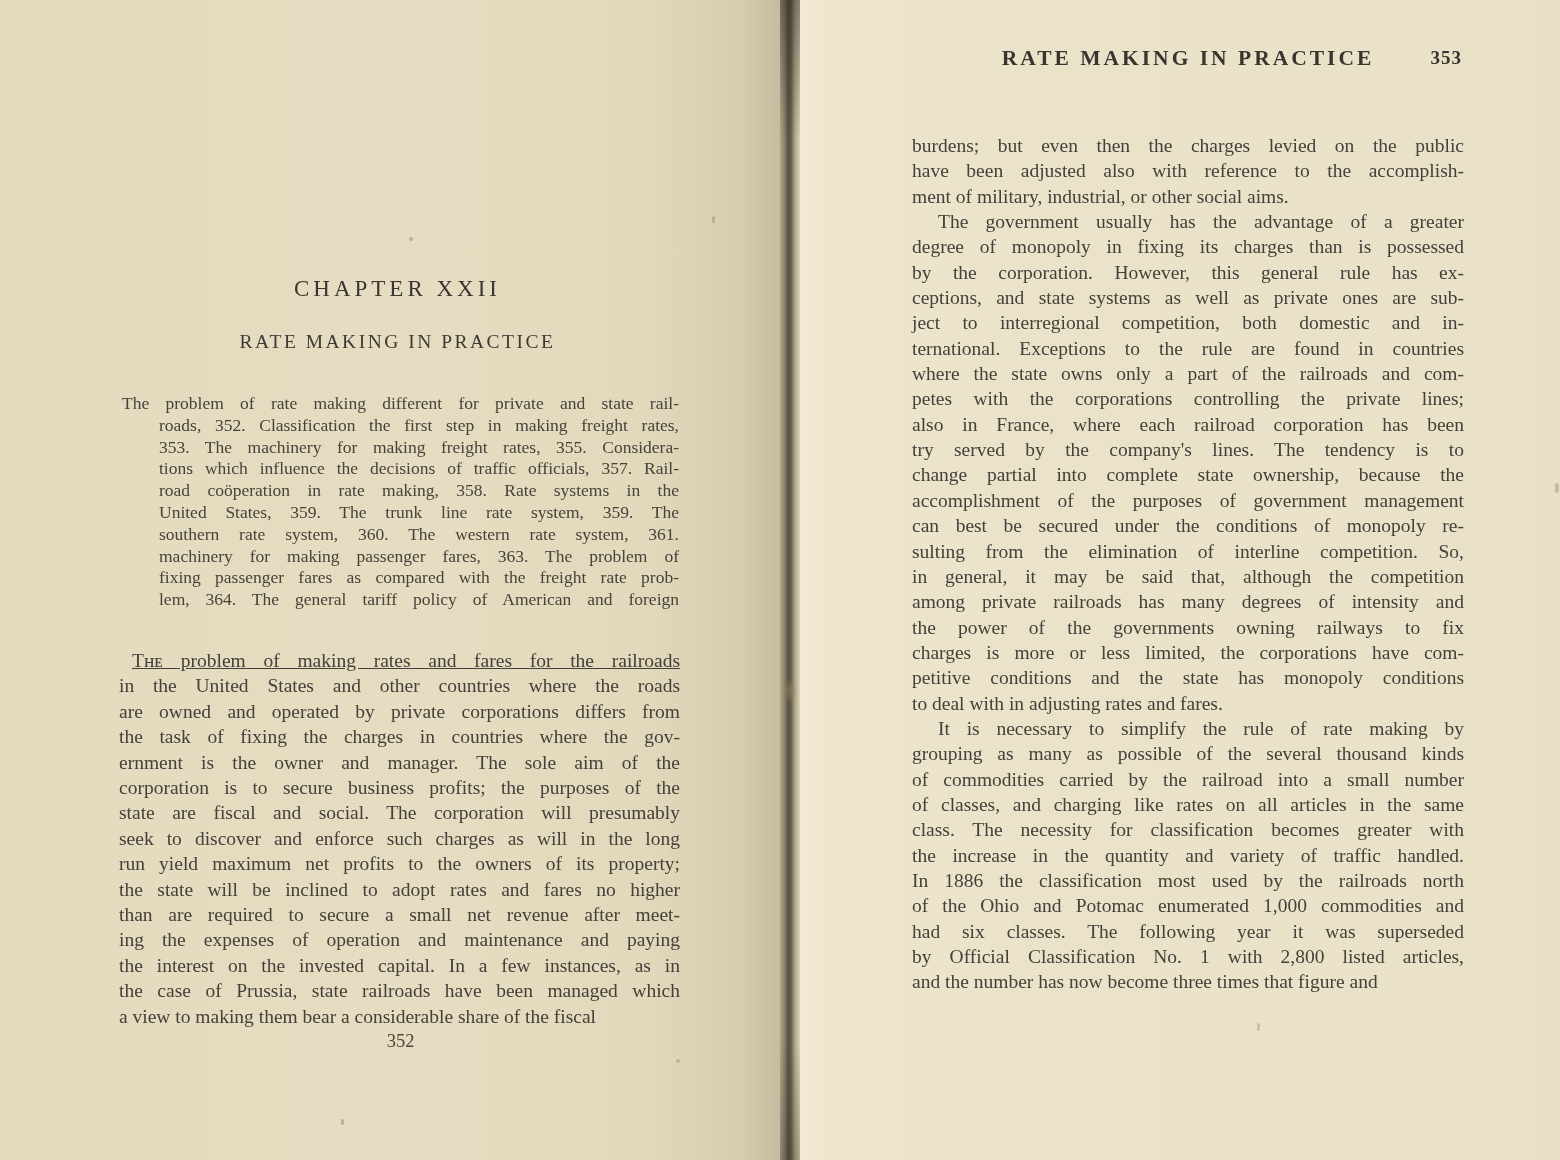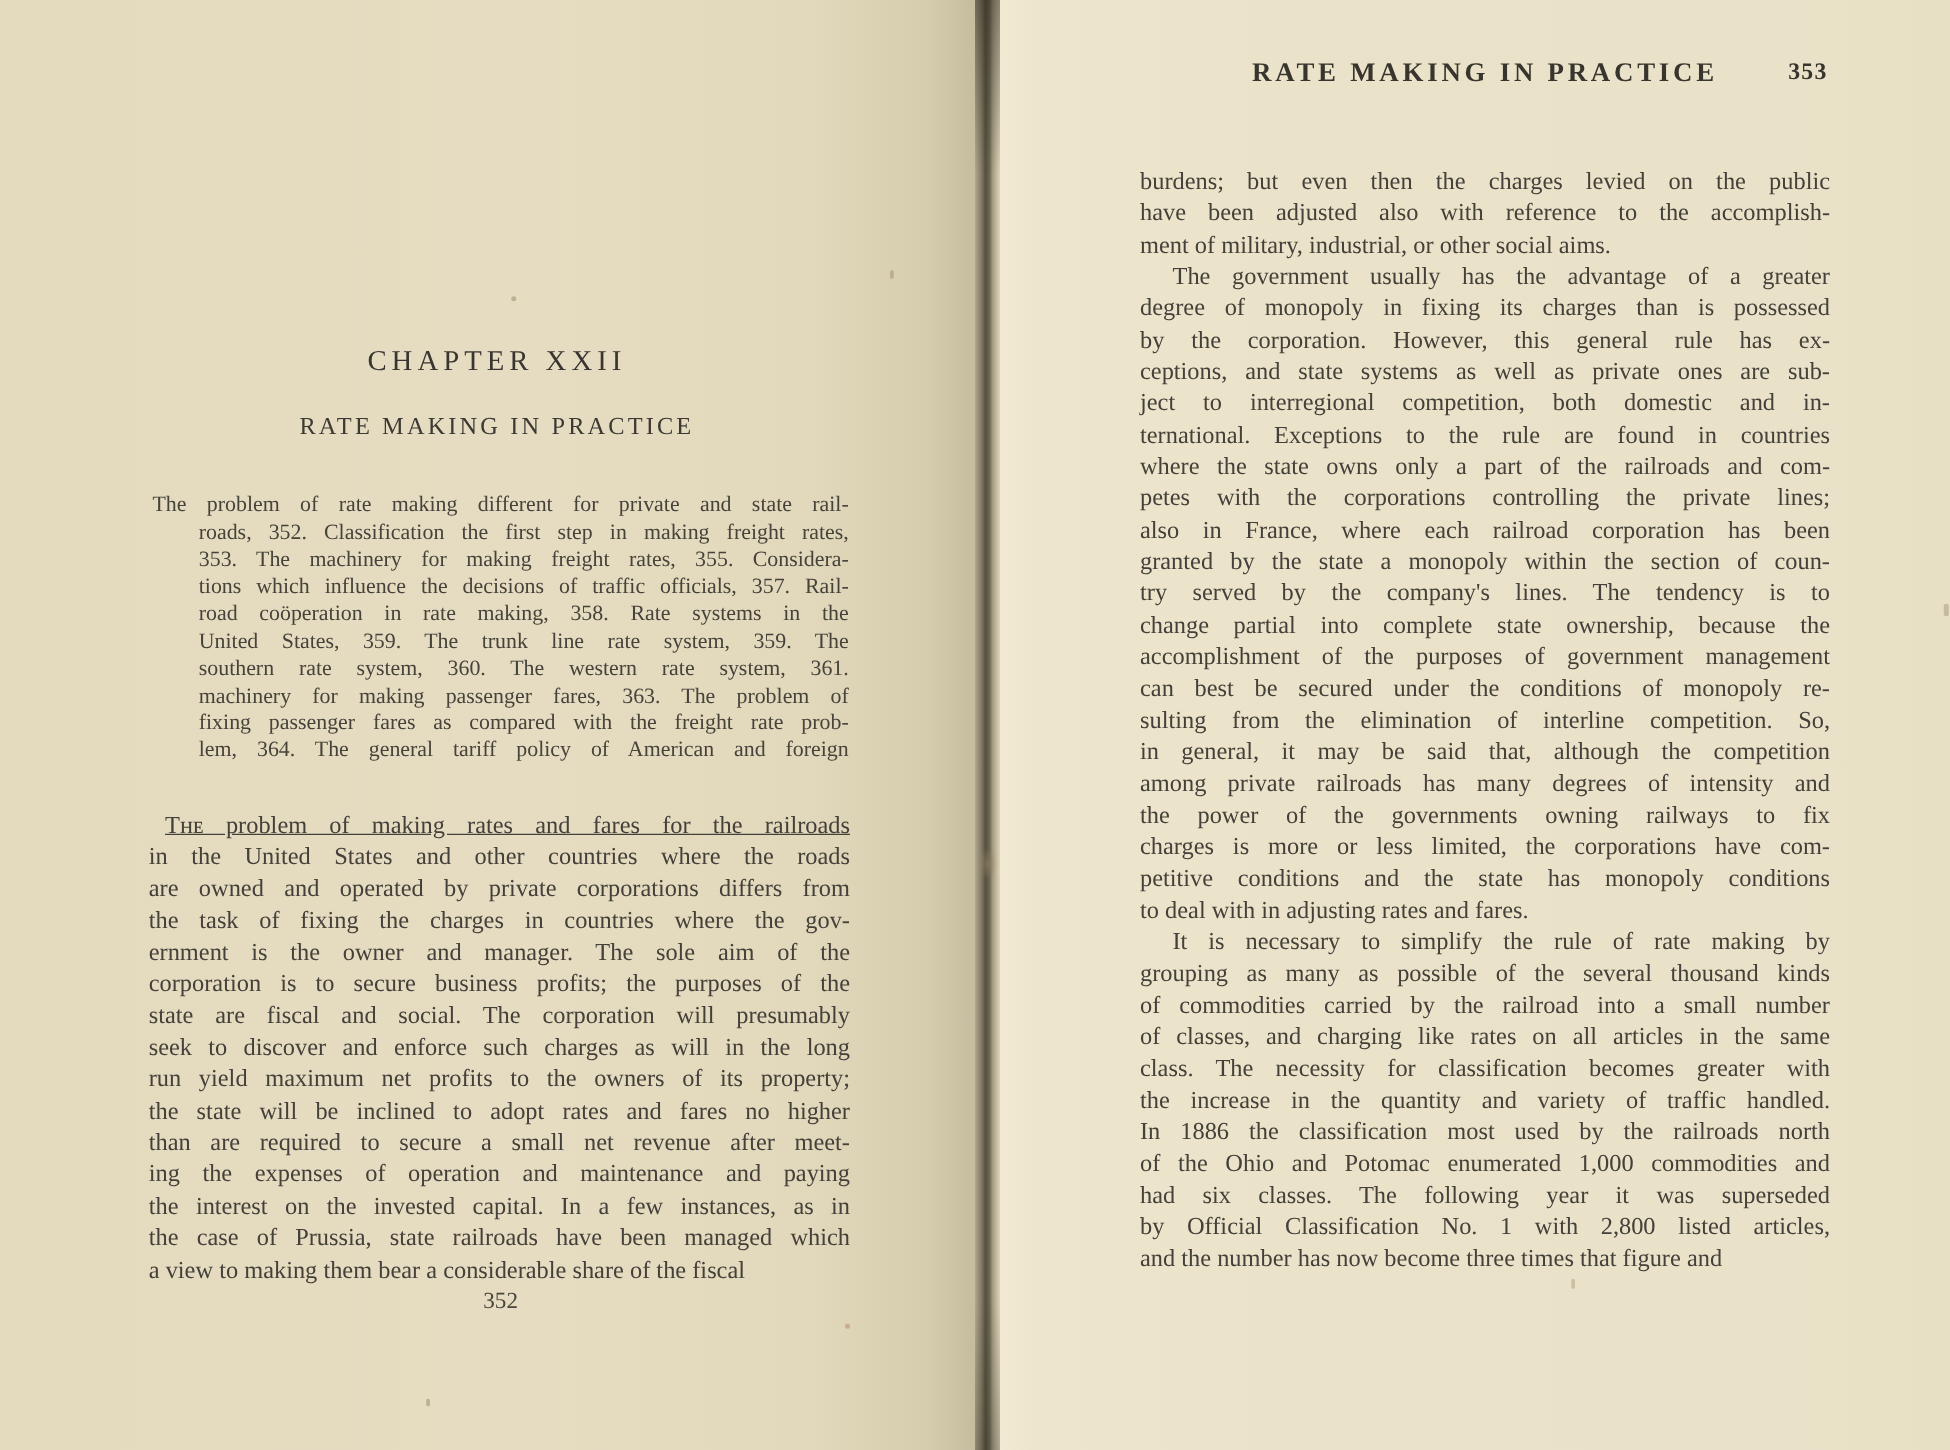--- a/index.html
+++ b/index.html
@@ -154,21 +154,20 @@
       <div class="para indent">
           <div class="tline">The government usually has the advantage of a greater</div>
           <div class="tline">degree of monopoly in fixing its charges than is possessed</div>
           <div class="tline">by the corporation. However, this general rule has ex-</div>
           <div class="tline">ceptions, and state systems as well as private ones are sub-</div>
           <div class="tline">ject to interregional competition, both domestic and in-</div>
           <div class="tline">ternational. Exceptions to the rule are found in countries</div>
           <div class="tline">where the state owns only a part of the railroads and com-</div>
           <div class="tline">petes with the corporations controlling the private lines;</div>
           <div class="tline">also in France, where each railroad corporation has been</div>
-          <div class="tline">granted by the state a monopoly within the section of coun-</div>
           <div class="tline">try served by the company's lines. The tendency is to</div>
           <div class="tline">change partial into complete state ownership, because the</div>
           <div class="tline">accomplishment of the purposes of government management</div>
           <div class="tline">can best be secured under the conditions of monopoly re-</div>
           <div class="tline">sulting from the elimination of interline competition. So,</div>
           <div class="tline">in general, it may be said that, although the competition</div>
           <div class="tline">among private railroads has many degrees of intensity and</div>
           <div class="tline">the power of the governments owning railways to fix</div>
           <div class="tline">charges is more or less limited, the corporations have com-</div>
           <div class="tline">petitive conditions and the state has monopoly conditions</div>

